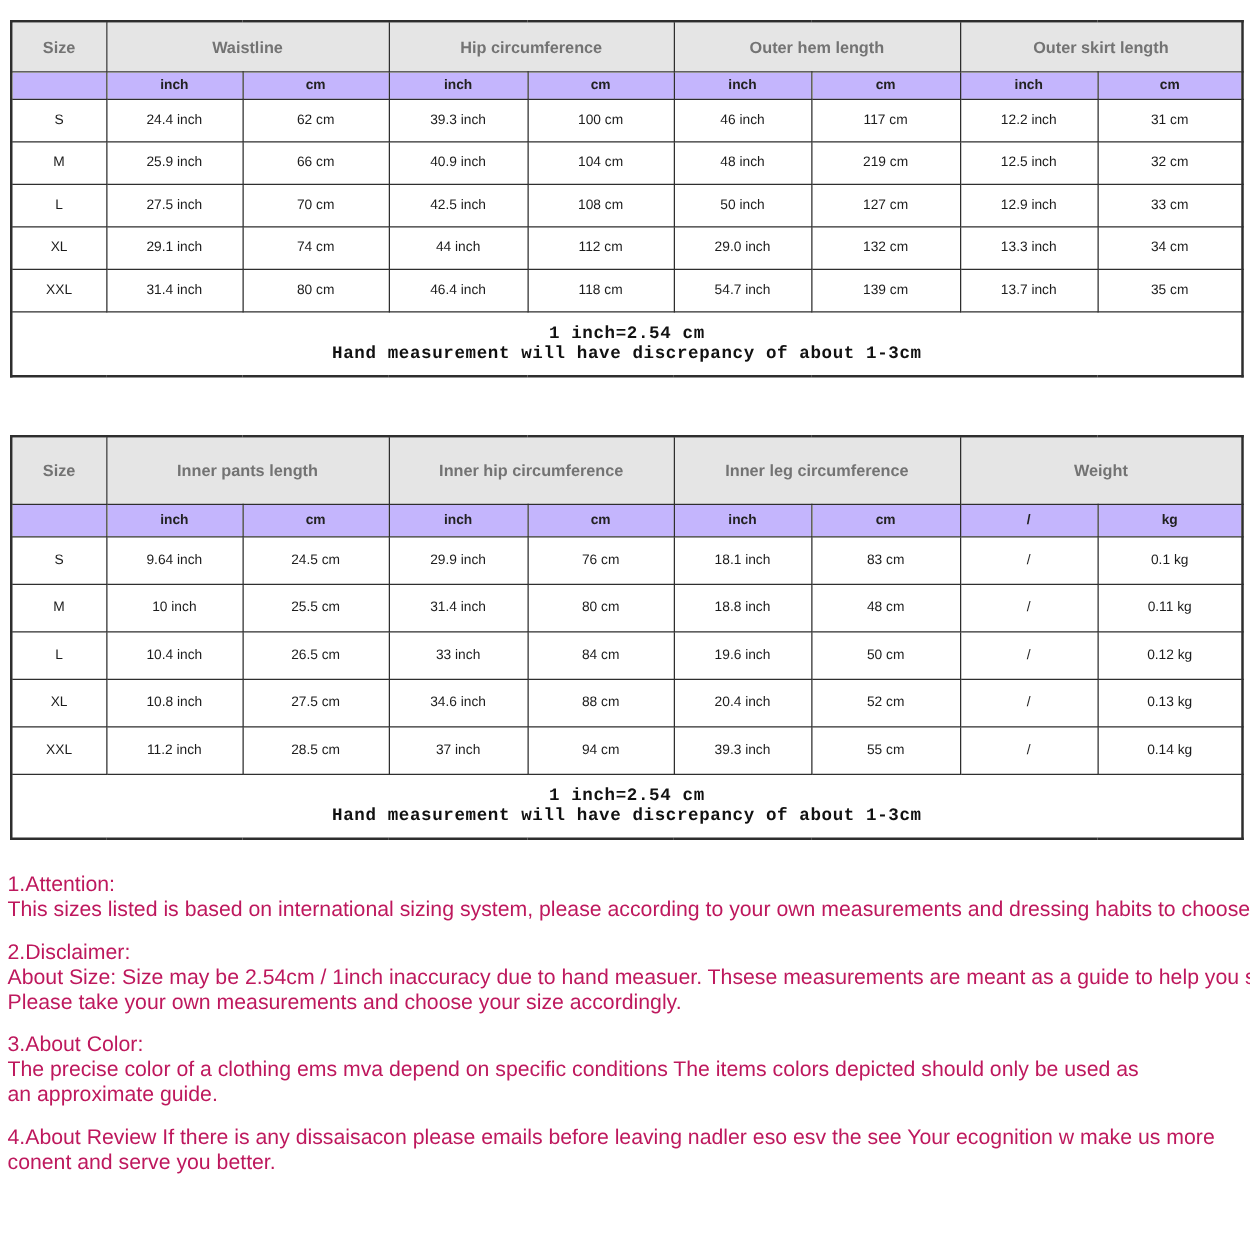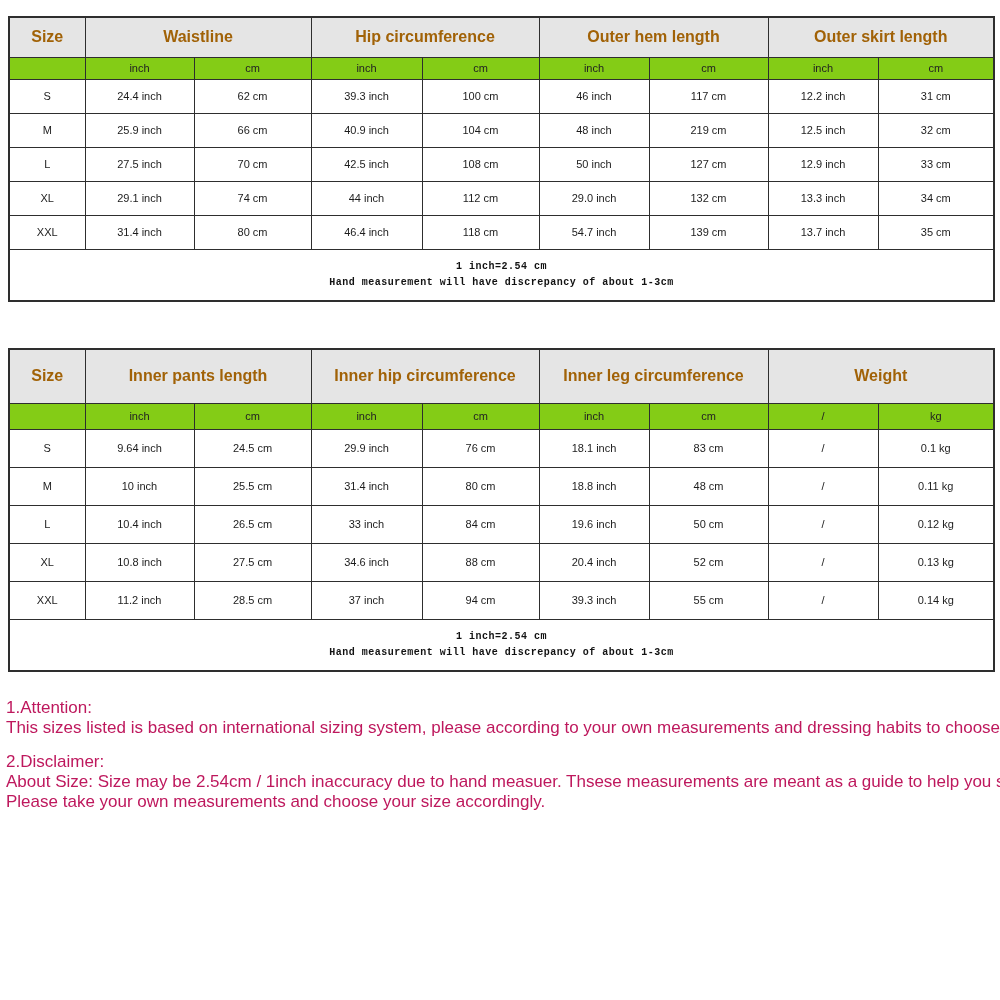--- a/index.html
+++ b/index.html
@@ -10,36 +10,36 @@
   }
   .size-table{position:absolute;left:8px;border-collapse:collapse;table-layout:fixed;}
   .size-table td,.size-table th{
     border:1px solid #2e2e2e;text-align:center;vertical-align:middle;
     padding:0;overflow:hidden;
   }
   .size-table{border:2px solid #2e2e2e;}
   #table1{top:16px;}
   #table2{top:348px;}
   .group-row th{
-    background:#e5e5e5;font-weight:bold;font-size:16px;color:#a16207;
+    background:#e5e5e5;font-weight:bold;font-size:13px;color:#737373;
   }
   #table1 .group-row{height:40px;}
   #table2 .group-row{height:54px;}
   .unit-row td{
-    background:#84cc16;font-size:11px;font-weight:normal;color:#222;
+    background:#c4b5fd;font-size:11px;font-weight:bold;color:#222;
   }
   #table1 .unit-row{height:22px;}
   #table2 .unit-row{height:26px;}
   .data-row td{font-size:11px;color:#1c1c1c;background:#fff;}
   #table1 .data-row{height:34px;}
   #table2 .data-row{height:38px;}
   .footnote-row td{
     height:50px;background:#fff;
     font-family:"Liberation Mono", monospace;font-weight:bold;
-    font-size:10px;letter-spacing:0.5px;line-height:16px;
+    font-size:14px;letter-spacing:0.5px;line-height:16px;
     white-space:pre-line;text-align:center;color:#111;
   }
   .notes{
     position:absolute;left:6px;top:698px;width:994px;
     font-size:17px;line-height:20px;color:#be185d;
   }
   .note-paragraph{
     white-space:pre;margin:0 0 14px 0;
   }
 </style>
@@ -249,13 +249,18 @@
     </tr>
   </tbody>
 </table>
 
 <div class="notes">
   <p class="note-paragraph">1.Attention:
 This sizes listed is based on international sizing system, please according to your own measurements and dressing habits to choose your suitable size.</p>
   <p class="note-paragraph">2.Disclaimer:
 About Size: Size may be 2.54cm / 1inch inaccuracy due to hand measuer. Thsese measurements are meant as a guide to help you select the correct size.
 Please take your own measurements and choose your size accordingly.</p>
+  <p class="note-paragraph">3.About Color:
+The precise color of a clothing ems mva depend on specific conditions The items colors depicted should only be used as
+an approximate guide.</p>
+  <p class="note-paragraph">4.About Review If there is any dissaisacon please emails before leaving nadler eso esv the see Your ecognition w make us more
+conent and serve you better.</p>
 </div>
 
 </body></html>

